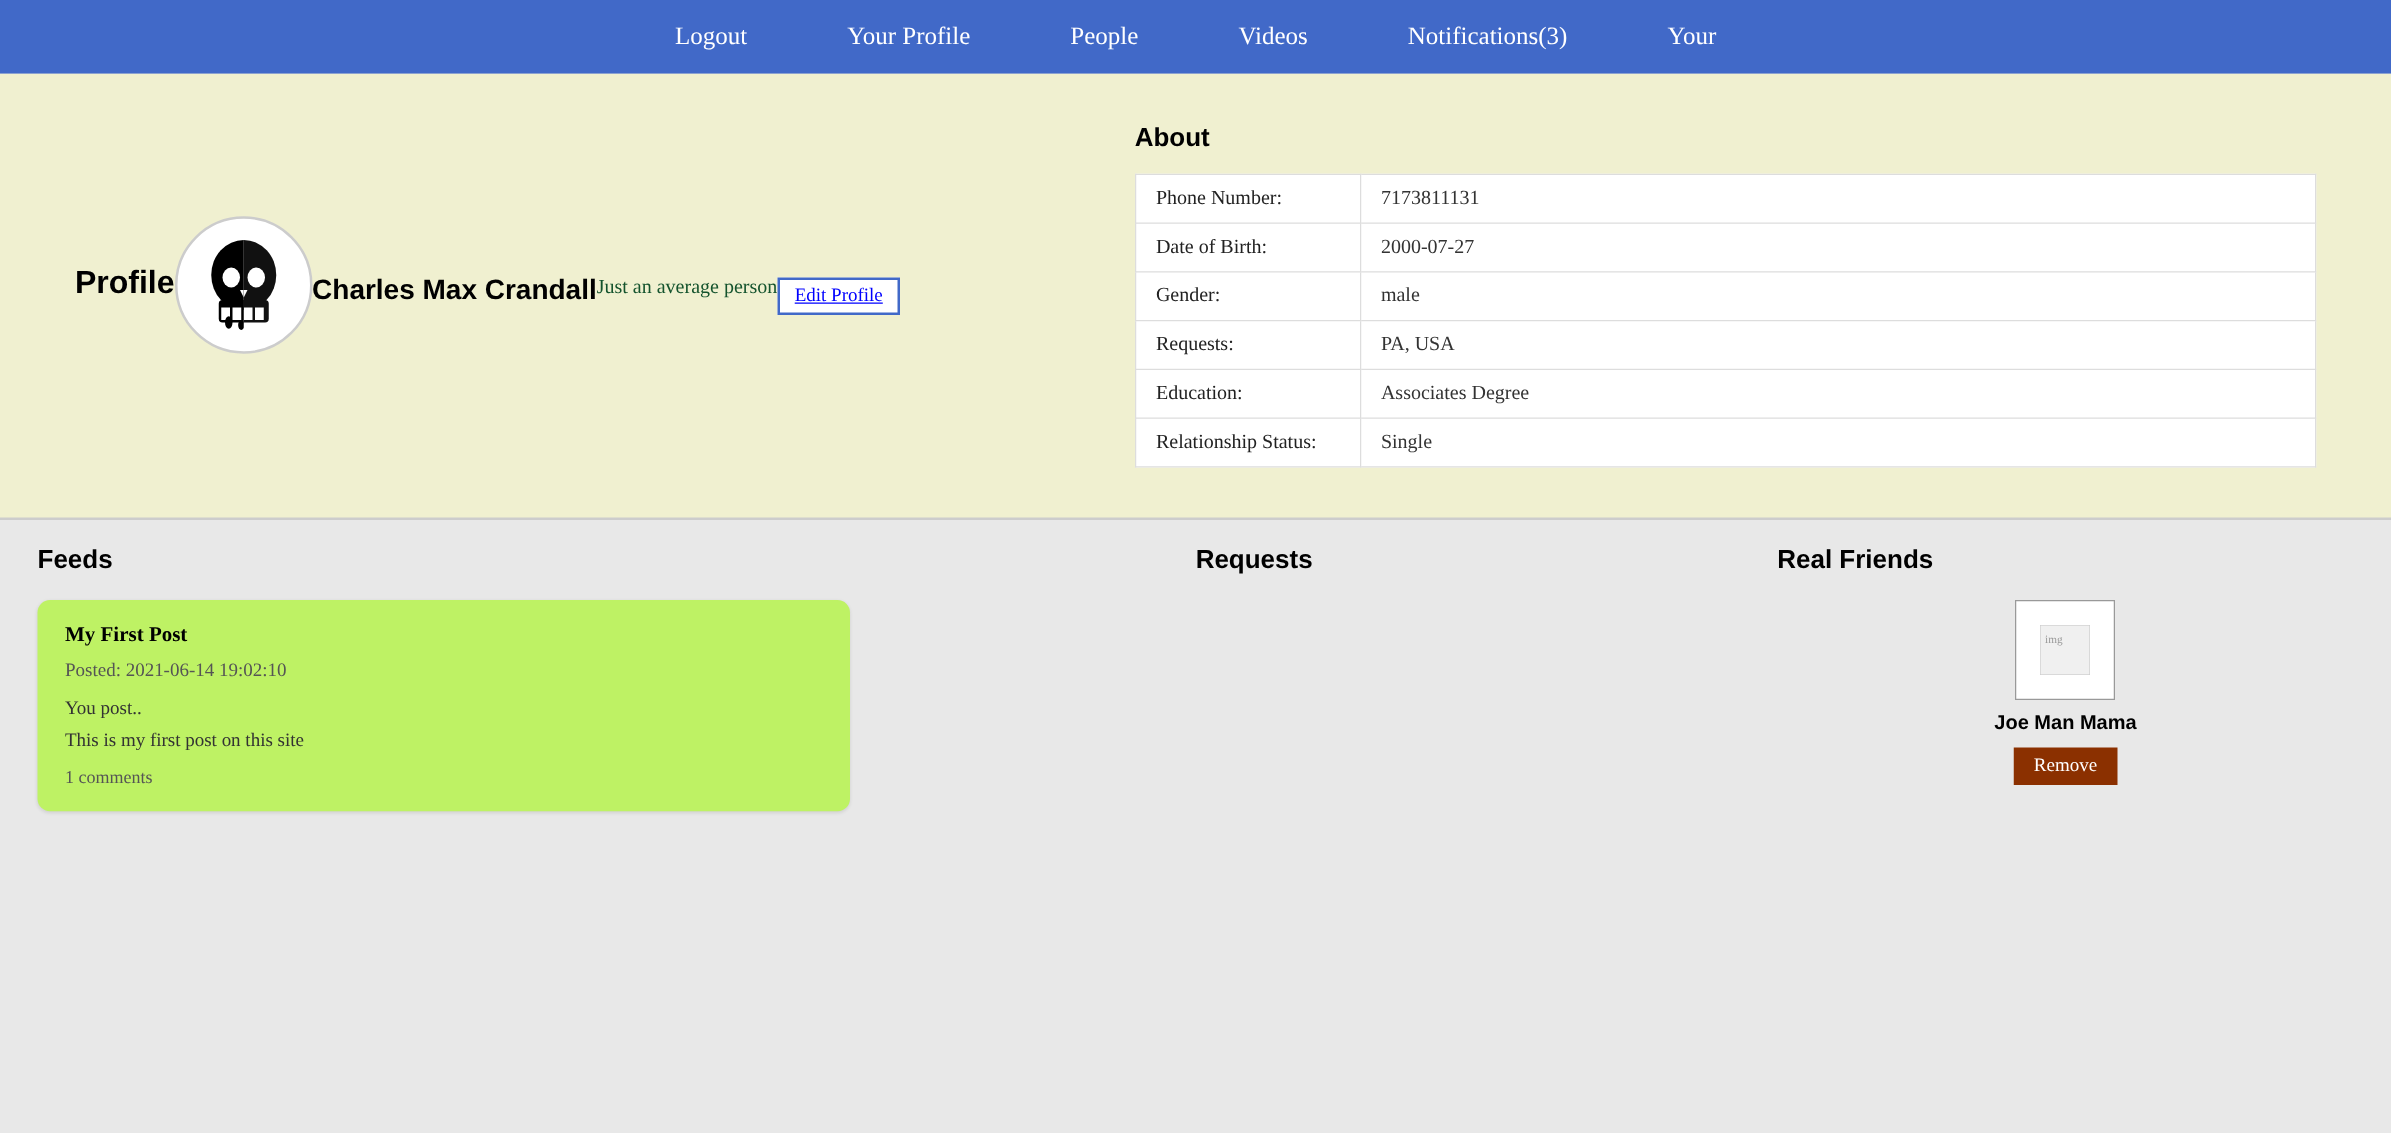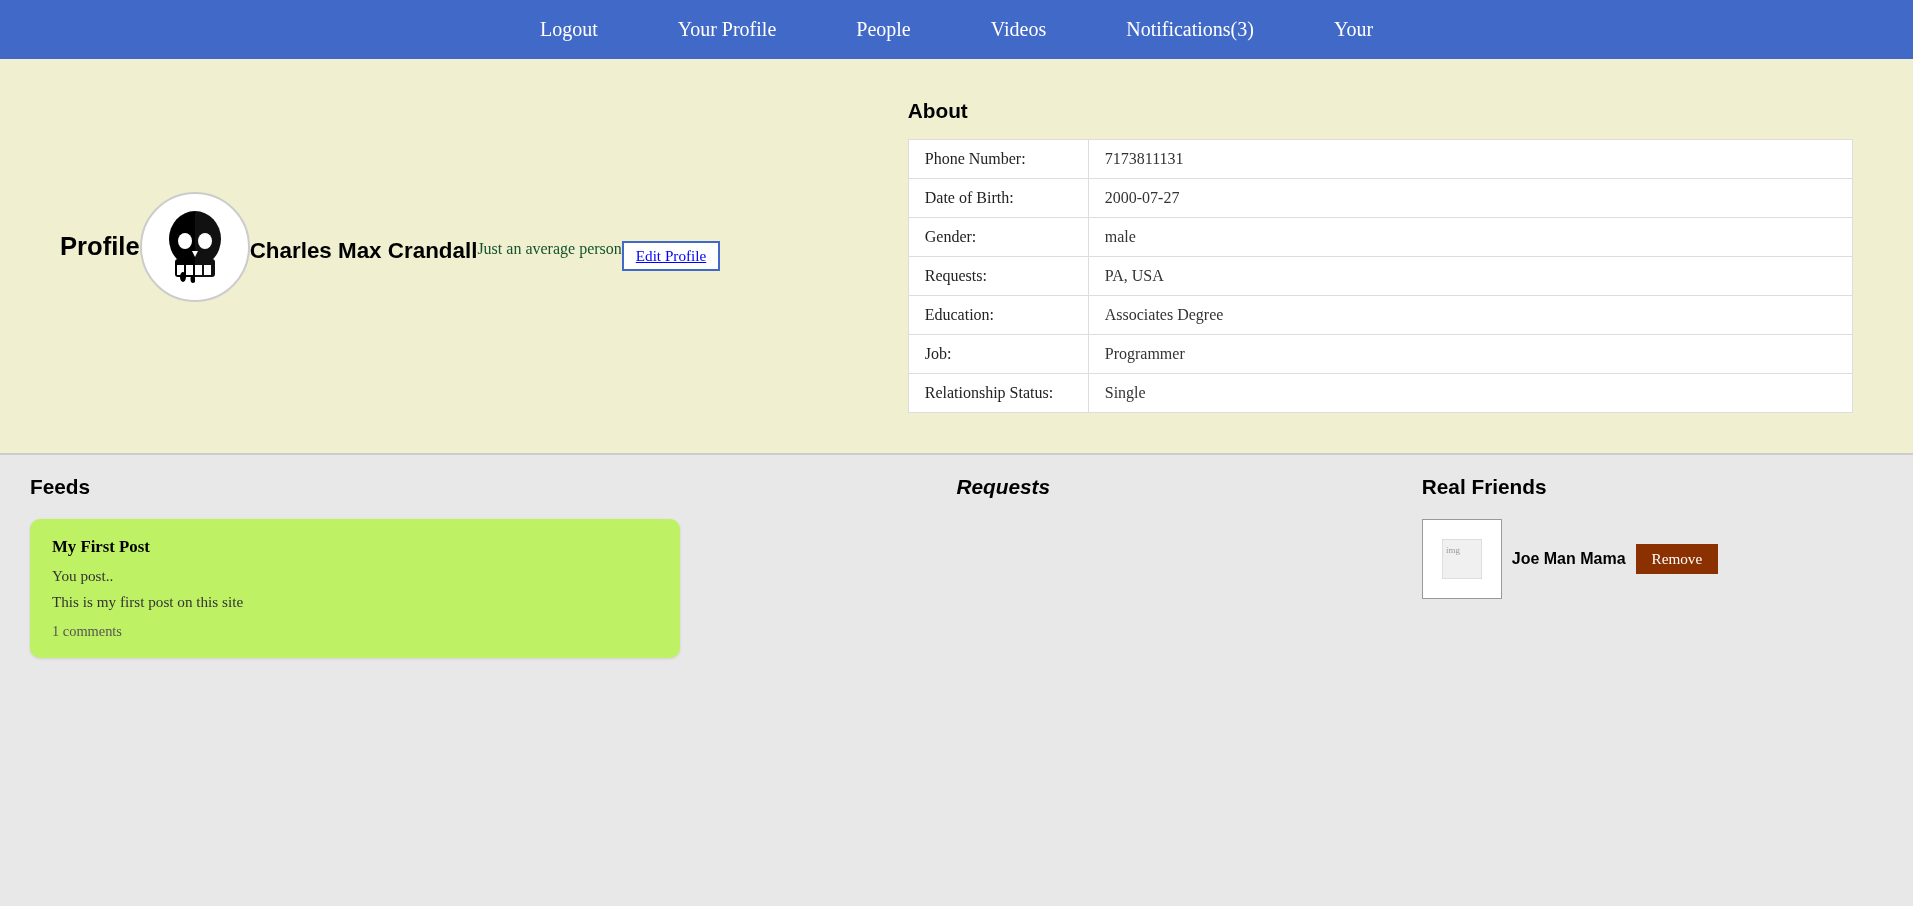--- a/index.html
+++ b/index.html
@@ -132,21 +132,20 @@
       gap: 4px;
       background: #e8e8e8;
     }
 
     .feeds-col {
       flex: 2;
     }
 
     .requests-col {
       flex: 1;
-      font-style: italic;
     }
 
     .real-friends-col {
       flex: 1;
     }
 
     .section-header {
       font-size: 1.3rem;
       font-weight: bold;
       margin-bottom: 20px;
@@ -186,21 +185,21 @@
     }
 
     .post-comments {
       font-size: 0.9rem;
       color: #555;
     }
 
     
     .friend-card {
       display: flex;
-      flex-direction: row;
+      flex-direction: column;
       align-items: center;
       gap: 10px;
     }
 
     .friend-avatar {
       width: 80px;
       height: 80px;
       border: 1px solid #999;
       background: white;
       display: flex;
@@ -313,39 +312,36 @@
           </tr>
           <tr>
             <td>Requests:</td>
             <td>PA, USA</td>
           </tr>
           <tr>
             <td>Education:</td>
             <td>Associates Degree</td>
           </tr>
           <tr>
-            <td>Job:</td>
-            <td>Programmer</td>
-          </tr>
-          <tr>
             <td>Relationship Status:</td>
             <td>Single</td>
           </tr>
         </tbody>
     </table>
   </div>
 </div>
 
 <div class="lower-section">
 
   <div class="feeds-col">
     <div class="section-header">Feeds</div>
     <div id="posts-container">
         <div class="post-card">
           <div class="post-title">My First Post</div>
+          <div class="post-date">Posted: 2021-06-14 19:02:10</div>
           <div class="post-you-said">You post..</div>
           <div class="post-content">This is my first post on this site</div>
           <div class="post-comments">1 comments</div>
         </div>
       </div>
   </div>
 
   <div class="requests-col">
     <div class="section-header">Requests</div>
   </div>

